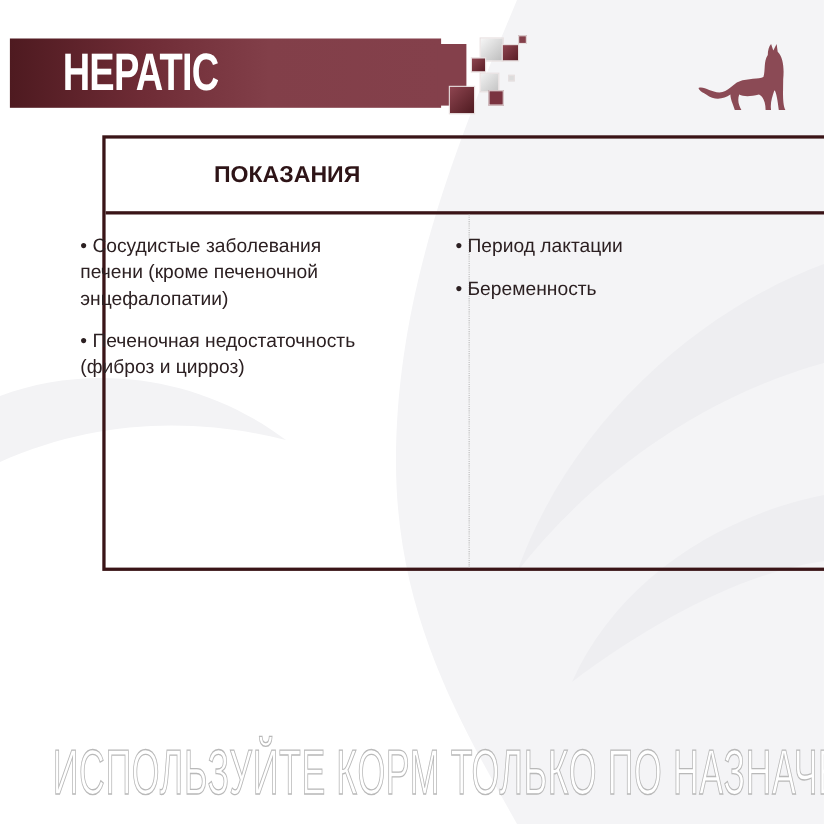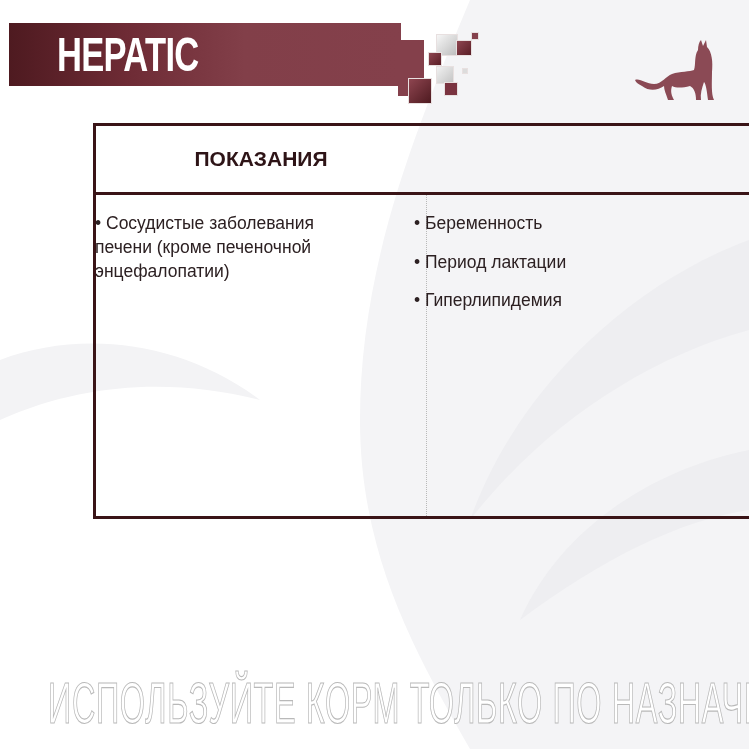--- a/index.html
+++ b/index.html
@@ -3,21 +3,21 @@
   <meta charset="utf-8">
   <style>
     html, body { margin: 0; padding: 0; }
     body {
       width: 749px; height: 749px; position: relative; overflow: hidden;
       background: #ffffff;
       font-family: "Liberation Sans", sans-serif;
     }
     .bg-leaves { position: absolute; left: 0; top: 0; width: 749px; height: 749px; z-index: 0; }
     .banner {
-      position: absolute; left: 9px; top: 23px; width: 392px; height: 63px;
+      position: absolute; left: 9px; top: 35px; width: 392px; height: 63px;
       background: linear-gradient(90deg, #4e1a20 0%, #6e2b35 30%, #823f49 60%, #84404b 100%);
       z-index: 1;
     }
     .banner-title {
       position: absolute; left: 48px; top: 4px;
       font-family: "Liberation Sans", sans-serif; font-weight: bold;
       font-size: 48px; line-height: 56px; color: #ffffff;
       letter-spacing: -1px; transform: scaleX(0.72); transform-origin: left center;
     }
     .squares { position: absolute; left: 398px; top: 32px; width: 80px; height: 72px; z-index: 2; }
@@ -35,21 +35,21 @@
       position: absolute; top: 0; height: 66px; line-height: 66px;
       font-weight: bold; font-size: 21px; color: #2e1417; text-align: center;
     }
     .th.left { left: 0; width: 330px; }
     .th.right { left: 330px; width: 330px; }
     .divider {
       position: absolute; left: 330px; top: 69px; bottom: 0; width: 0;
       border-left: 1px dotted #b9b9b9;
     }
     .col { position: absolute; top: 84px; font-size: 17.5px; color: #2c2022; line-height: 24px; }
-    .col.left { left: 25px; width: 300px; margin-left: 22px; }
+    .col.left { left: 25px; width: 300px; }
     .col.right { left: 366px; width: 280px; }
     .col .item { margin-bottom: 14px; white-space: pre-line; }
     .col.right .item { margin-bottom: 14.5px; }
     .footer {
       position: absolute; left: 48px; top: 672px; width: 666px; height: 62px;
       z-index: 2; overflow: visible;
     }
     .footer-text {
       position: absolute; left: 0; top: 0; white-space: nowrap;
       font-size: 58px; line-height: 62px; color: #ffffff;
@@ -92,23 +92,24 @@
   <div class="thead">
     <div class="th left">ПОКАЗАНИЯ</div>
   </div>
   <div class="divider"></div>
 </div>
 
 <div class="col left" style="position:absolute; left:73px; top:211px; z-index:3; font-size:17.5px; color:#2c2022; line-height:24px; width:300px;">
   <div class="item">• Сосудистые заболевания
 печени (кроме печеночной
 энцефалопатии)</div>
+  <div class="item">• Печеночная недостаточность
+(фиброз и цирроз)</div>
 </div>
 
 <div class="col right" style="position:absolute; left:414px; top:211px; z-index:3; font-size:17.5px; color:#2c2022; line-height:24px; width:280px;">
+  <div class="item">• Период лактации</div>
   <div class="item">• Беременность</div>
-  <div class="item">• Период лактации</div>
-  <div class="item">• Гиперлипидемия</div>
 </div>
 
 <div class="footer">
   <div class="footer-text">ИСПОЛЬЗУЙТЕ КОРМ ТОЛЬКО ПО НАЗНАЧЕНИЮ ВРАЧА</div>
 </div>
 
 </body></html>

